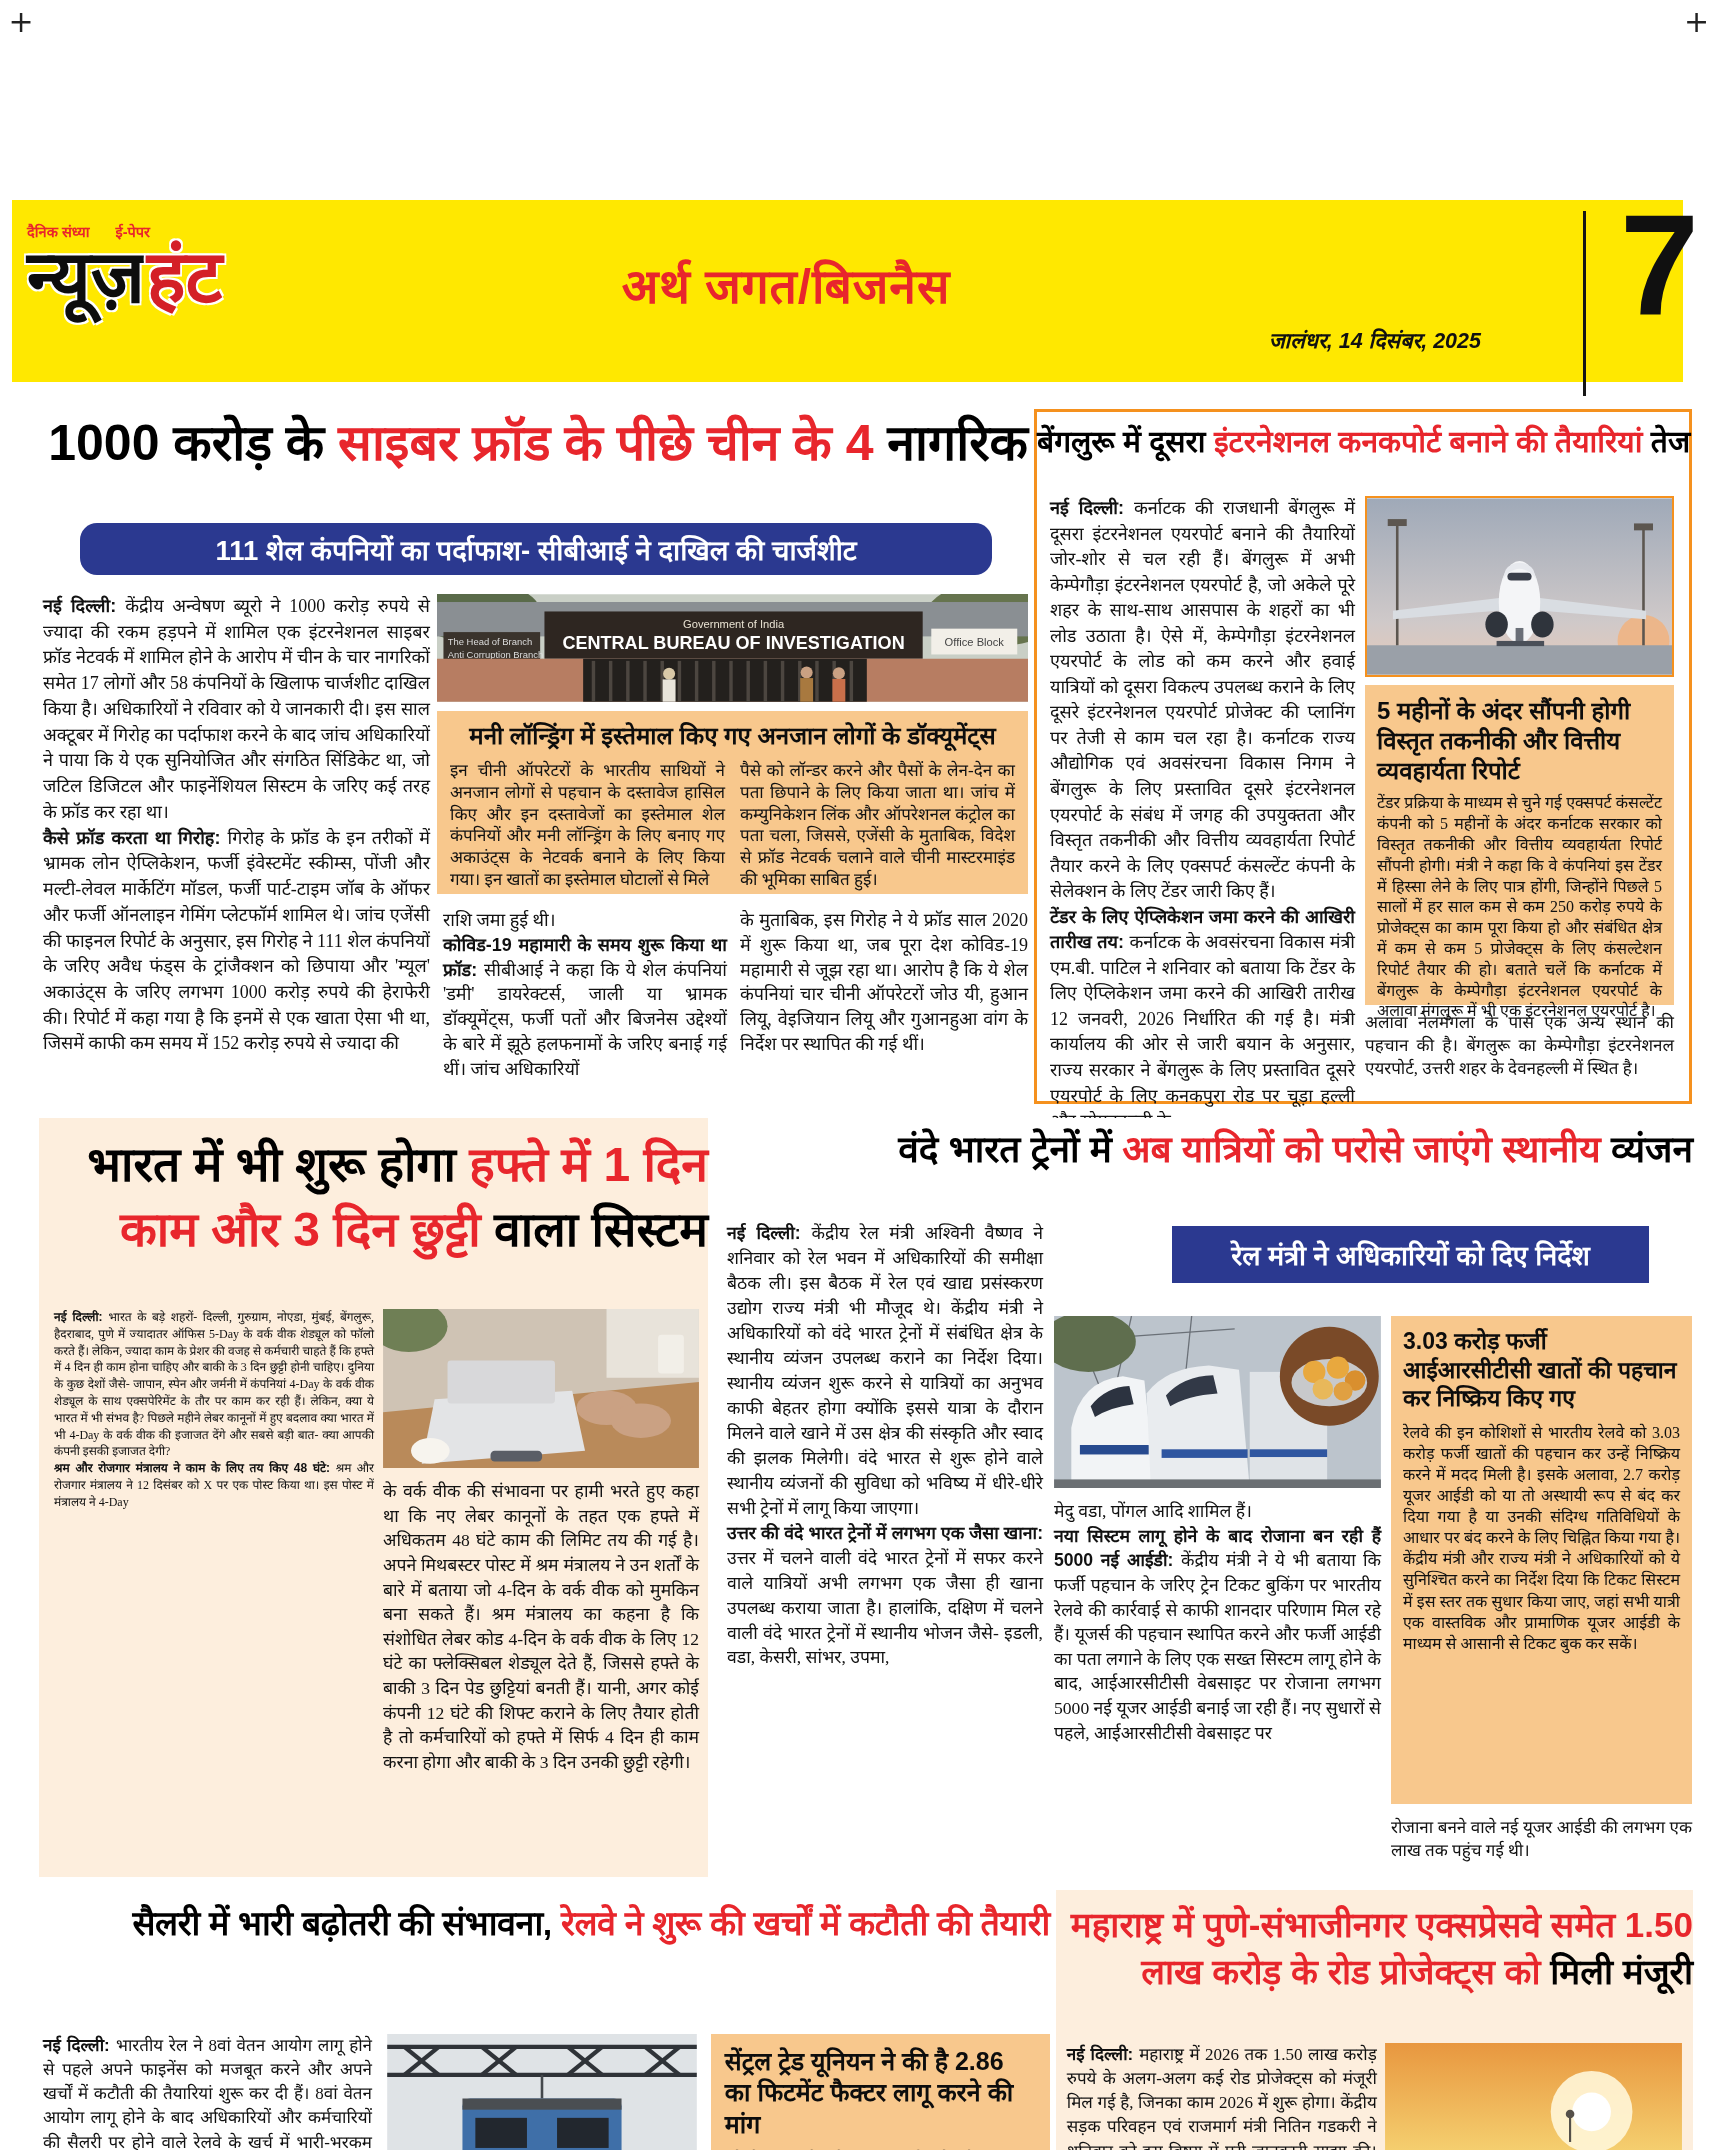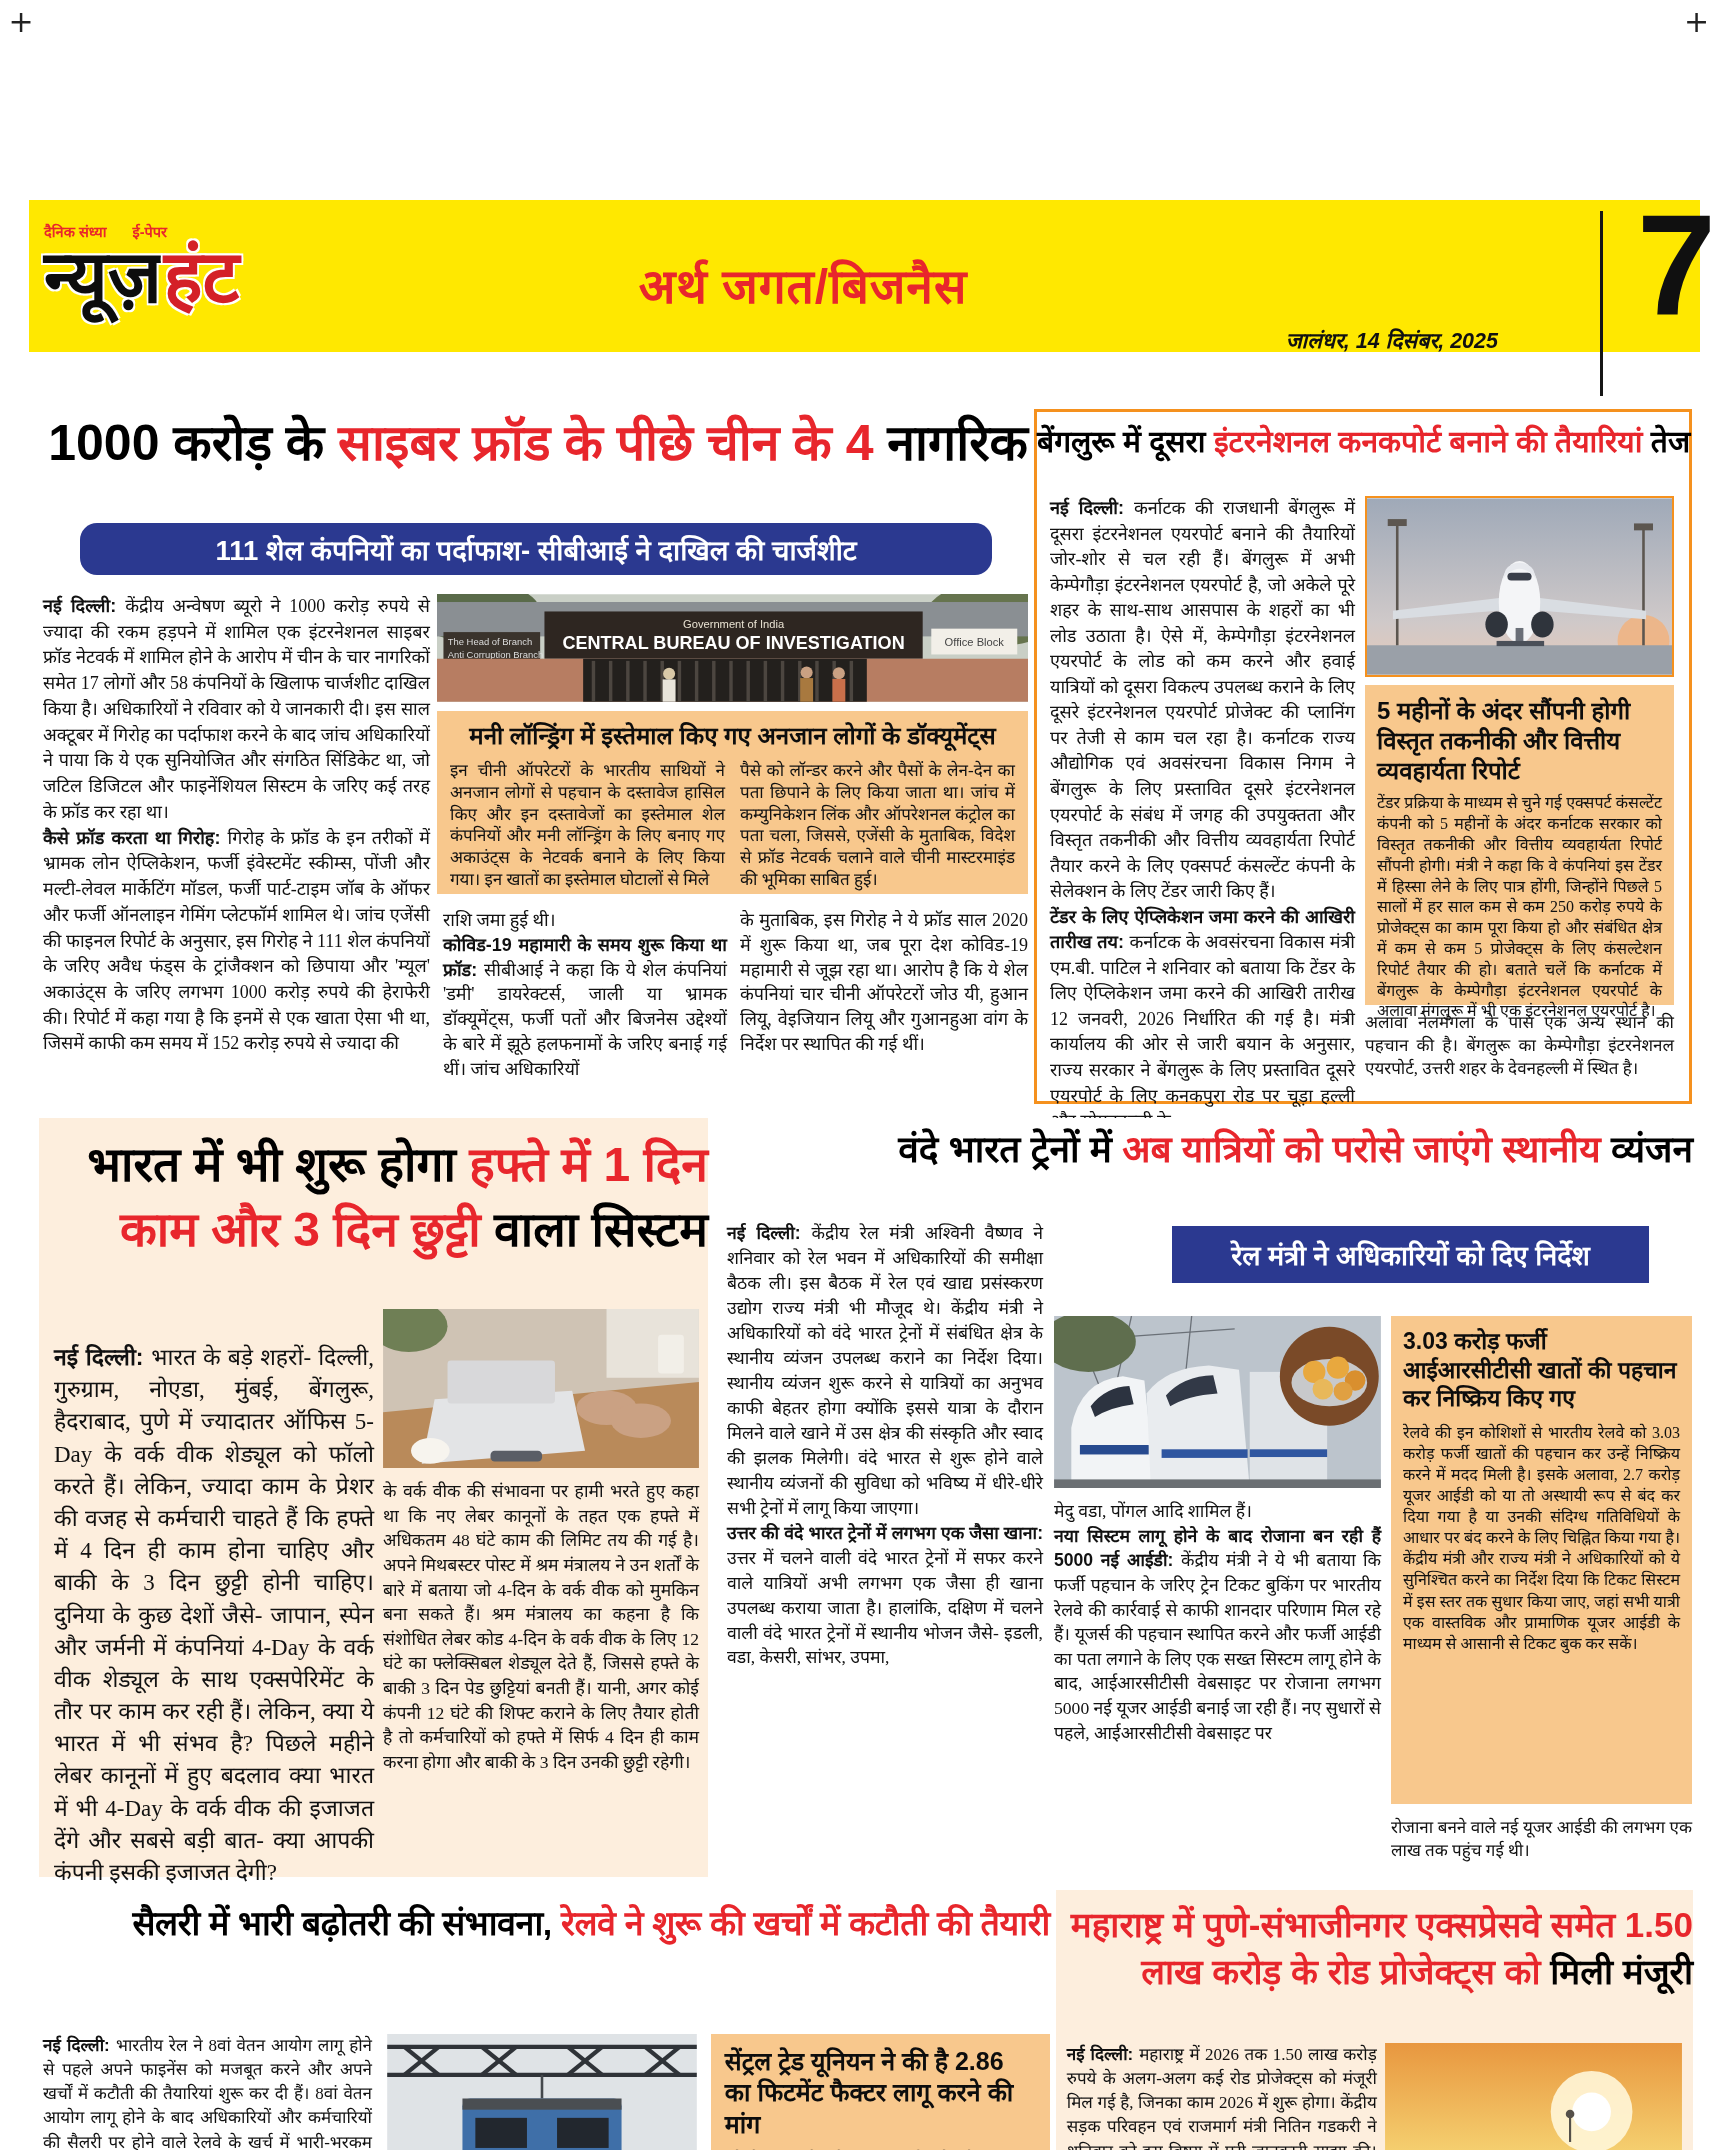--- a/index.html
+++ b/index.html
@@ -1,20 +1,20 @@
 <!DOCTYPE html>
 <html style="font-size:6.9px"><head>
 <meta charset="utf-8">
 <style>
   html,body{margin:0;padding:0;background:#e9e9e9;}
   .page{position:relative;width:1718px;height:2757px;background:#ffffff;overflow:hidden;
         font-family:"Liberation Serif",serif;color:#111;}
   .abs{position:absolute;}
   
-  .masthead{left:29px;top:200px;width:1671px;height:152px;background:#ffe800;}
+  .masthead{left:12px;top:200px;width:1671px;height:182px;background:#ffe800;}
   .logo{left:15px;top:24px;width:241px;height:159px;}
   .logo .tag{font-family:"Liberation Sans",sans-serif;font-weight:700;color:#e8262c;font-size:14.6px;line-height:1.1;}
   .logo .big{font-family:"Liberation Sans",sans-serif;font-weight:800;font-size:73px;line-height:1.0;
              text-shadow:1.7px 1.7px 0 #fff,-1.7px -1.7px 0 #fff,1.7px -1.7px 0 #fff,-1.7px 1.7px 0 #fff;}
   .logo .blk{color:#0d0d0d;} .logo .red{color:#d42027;}
   .mh-title{left:0;top:52px;width:1548px;text-align:center;font-family:"Liberation Sans",sans-serif;
             font-weight:800;font-size:48px;color:#e8262c;letter-spacing:0.9px;}
   .mh-date{right:202px;top:125px;font-family:"Liberation Sans",sans-serif;font-weight:700;
            font-style:italic;font-size:21.5px;color:#111;}
   .mh-rule{left:1571px;top:10.8px;width:3px;height:185px;background:#161616;}
@@ -182,21 +182,21 @@
     <div class="col" style="left:328px;top:600px;width:309px;height:75px;font-size:17px;line-height:1.35;">
       <p class="noind"><span>अलावा नेलमंगला के पास एक अन्य स्थान की पहचान की है। बेंगलुरू का केम्पेगौड़ा इंटरनेशनल एयरपोर्ट, उत्तरी शहर के देवनहल्ली में स्थित है।</span></p>
     </div>
   </div>
 
   <div class="abs cream" style="left:39px;top:1118px;width:669px;height:759px;">
     <div class="hl" style="font-size:48px;margin-top:15px;line-height:1.35;">
       <div><span>भारत में भी शुरू होगा </span><span class="r">हफ्ते में 1 दिन</span></div>
       <div><span class="r">काम और 3 दिन छुट्टी </span><span>वाला सिस्टम</span></div>
     </div>
-    <div class="col" style="left:15px;top:191px;width:320px;height:555px;font-size:23px;line-height:1.4;margin-top:32px;">
+    <div class="col" style="left:15px;top:191px;width:320px;height:555px;font-size:12px;line-height:1.4;">
       <p class="noind"><span class="lead">नई दिल्ली: </span><span>भारत के बड़े शहरों- दिल्ली, गुरुग्राम, नोएडा, मुंबई, बेंगलुरू, हैदराबाद, पुणे में ज्यादातर ऑफिस 5-Day के वर्क वीक शेड्यूल को फॉलो करते हैं। लेकिन, ज्यादा काम के प्रेशर की वजह से कर्मचारी चाहते हैं कि हफ्ते में 4 दिन ही काम होना चाहिए और बाकी के 3 दिन छुट्टी होनी चाहिए। दुनिया के कुछ देशों जैसे- जापान, स्पेन और जर्मनी में कंपनियां 4-Day के वर्क वीक शेड्यूल के साथ एक्सपेरिमेंट के तौर पर काम कर रही हैं। लेकिन, क्या ये भारत में भी संभव है? पिछले महीने लेबर कानूनों में हुए बदलाव क्या भारत में भी 4-Day के वर्क वीक की इजाजत देंगे और सबसे बड़ी बात- क्या आपकी कंपनी इसकी इजाजत देगी?</span></p>
       <p class="noind"><span class="lead">श्रम और रोजगार मंत्रालय ने काम के लिए तय किए 48 घंटे: </span><span>श्रम और रोजगार मंत्रालय ने 12 दिसंबर को X पर एक पोस्ट किया था। इस पोस्ट में मंत्रालय ने 4-Day</span></p>
     </div>
     <div class="photo" style="left:344px;top:191px;width:316px;height:159px;">
       <svg viewBox="0 0 735 370">
         <rect width="735" height="370" fill="#cfc3b4"></rect>
         <rect x="520" y="0" width="215" height="160" fill="#e8e3da"></rect>
         <ellipse cx="60" cy="40" rx="90" ry="60" fill="#6f7f55"></ellipse>
         <polygon points="0,370 735,370 735,170 0,240" fill="#b98a5a"></polygon>
         <polygon points="120,210 440,190 470,330 90,360" fill="#e3e4e6"></polygon>

